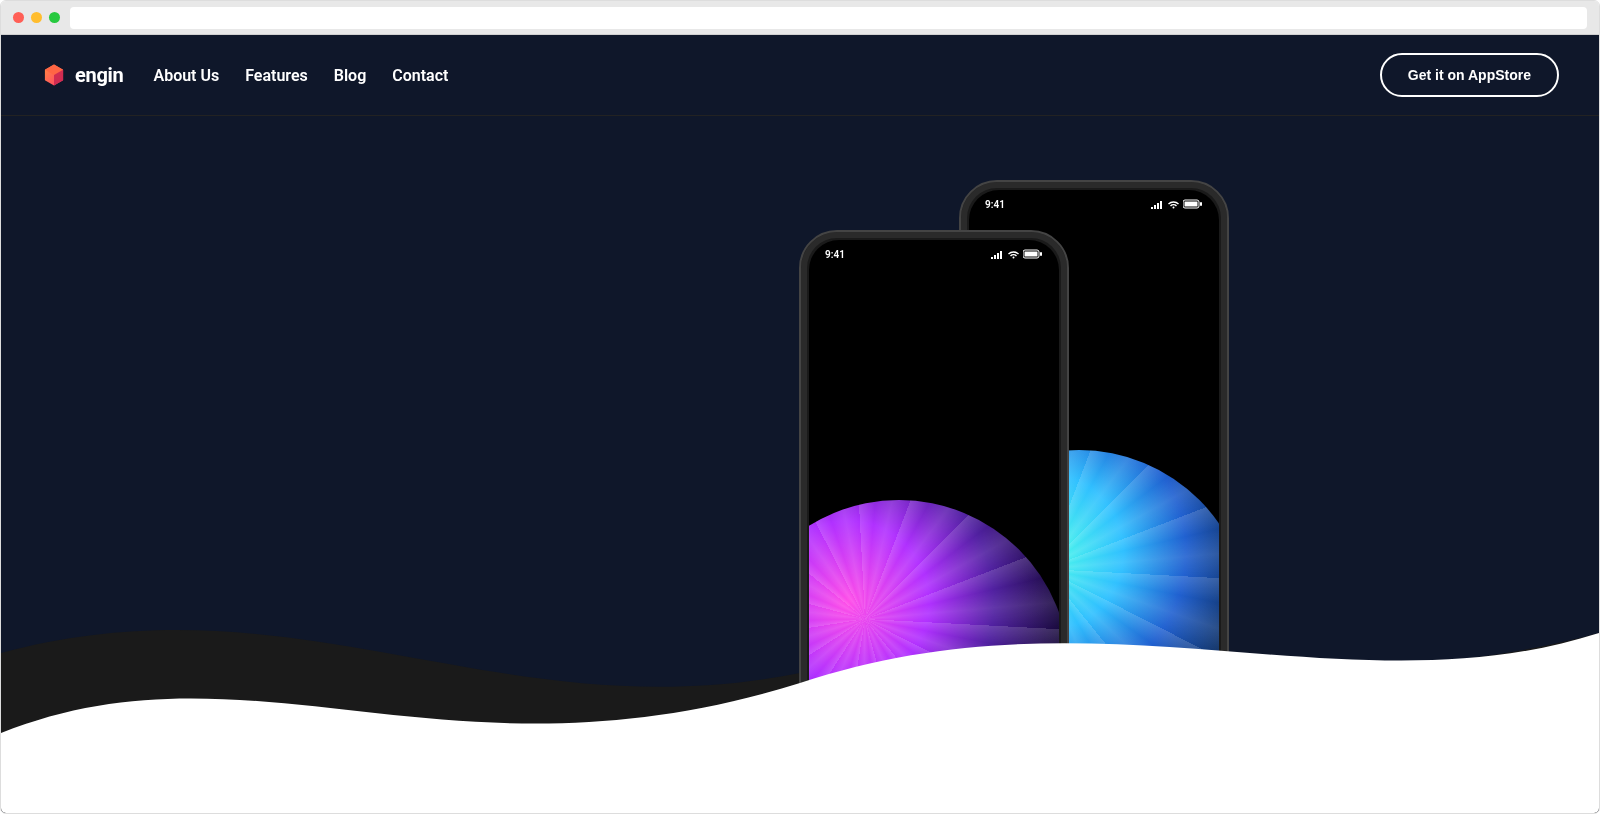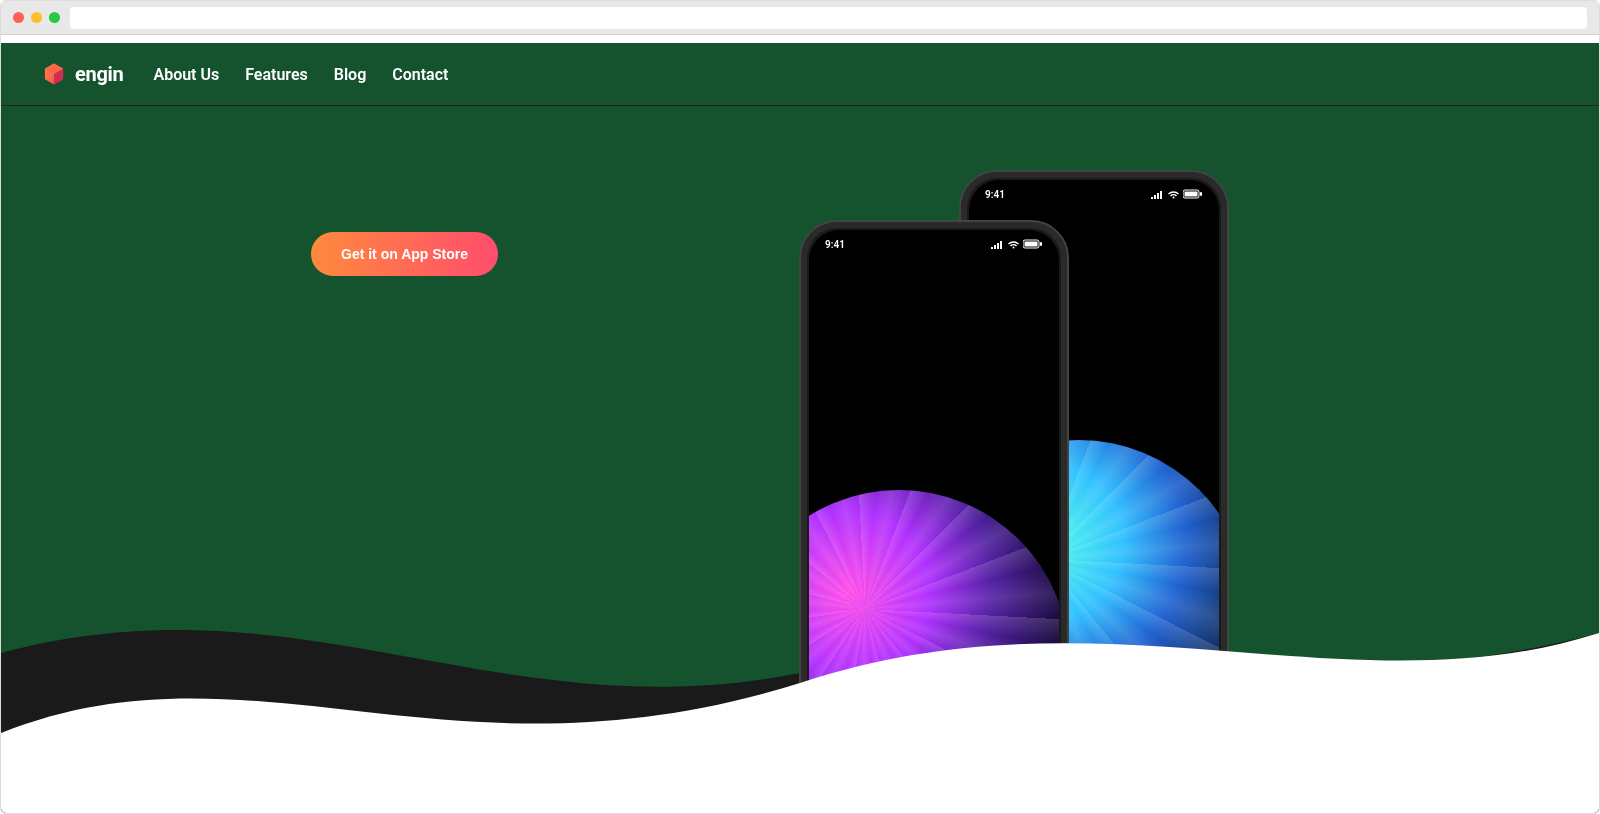--- a/index.html
+++ b/index.html
@@ -35,24 +35,23 @@
 .dot.yellow { background: #ffbd2e; }
 .dot.green { background: #27c93f; }
 .url-bar {
   flex: 1;
   height: 22px;
   background: #fff;
   border-radius: 4px;
 }
 .page {
   flex: 1;
-  background: #14532d;
+  background: #0f172a;
   position: relative;
   overflow: hidden;
-  margin-top: 8px;
 }
 .navbar {
   display: flex;
   align-items: center;
   justify-content: space-between;
   padding: 18px 40px;
   border-bottom: 1px solid #222;
 }
 .nav-left { display: flex; align-items: center; gap: 30px; }
 .logo { display: flex; align-items: center; gap: 8px; }
@@ -244,26 +243,26 @@
           </svg>
           <span class="logo-text">engin</span>
         </div>
         <div class="nav-links">
           <span class="nav-link">About Us</span>
           <span class="nav-link">Features</span>
           <span class="nav-link">Blog</span>
           <span class="nav-link">Contact</span>
         </div>
       </div>
+      <button class="nav-cta">Get it on AppStore</button>
     </nav>
 
     <div class="hero">
       <div class="hero-text">
         <div class="cta-row">
-          <button class="btn-primary">Get it on App Store</button>
         </div>
       </div>
 
       <div class="phones">
         <div class="phone back">
           <div class="phone-screen">
             <div class="notch"></div>
             <div class="status-bar">
               <span>9:41</span>
               <div class="status-icons">

